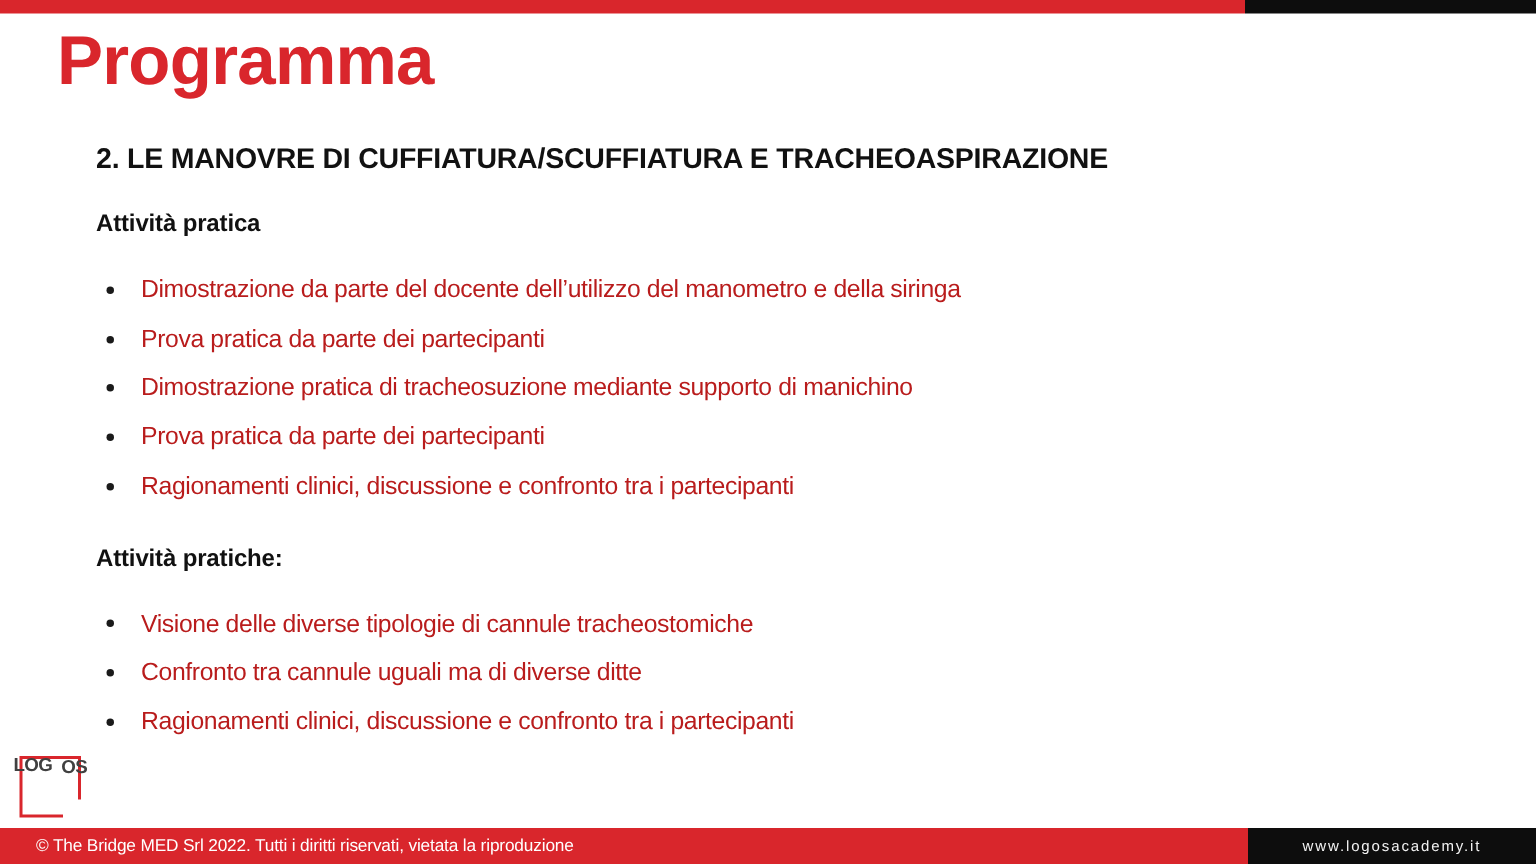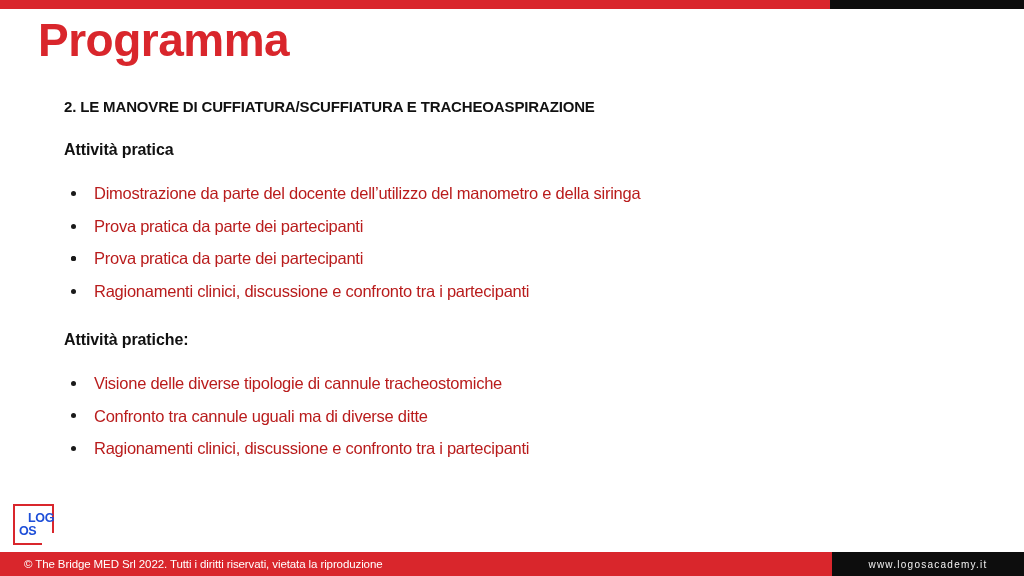--- a/index.html
+++ b/index.html
@@ -46,21 +46,21 @@
 
   
   .body {
     position: absolute;
     left: 64px;
     top: 96px;
     width: 900px;
   }
 
   .section-heading {
-    font-size: 15px;
+    font-size: 19px;
     font-weight: bold;
     color: #111111;
     letter-spacing: -0.15px;
     line-height: 22px;
     margin-bottom: 21px;
     white-space: nowrap;
   }
 
   .sub-heading {
     font-size: 16px;
@@ -123,24 +123,23 @@
     bottom: -1px;
     width: 13px;
     height: 13px;
     background: #ffffff;
     border-left: 2.5px solid #ffffff;
   }
   .logo .text {
     position: absolute;
     inset: 0;
     display: flex;
-    flex-direction: column;
-    align-items: flex-end;
+    align-items: flex-start;
     justify-content: center;
-    color: #1d4ed8;
+    color: #404040;
     font-weight: bold;
     font-size: 12.5px;
     line-height: 12.5px;
     letter-spacing: -0.4px;
     font-family: "Liberation Sans", sans-serif;
   }
   .logo .text span { display: block; }
   .logo .l2 { margin-top: 1px; align-self: flex-start; padding-left: 6px; }
 
   
@@ -203,20 +202,21 @@
         <li class="bullet-item">
           <span class="dot"></span>
           <span>Dimostrazione da parte del docente dell’utilizzo del manometro e della siringa</span>
         </li>
         <li class="bullet-item">
           <span class="dot"></span>
           <span>Prova pratica da parte dei partecipanti</span>
         </li>
         <li class="bullet-item">
           <span class="dot"></span>
+          <span>Dimostrazione pratica di tracheosuzione mediante supporto di manichino</span>
         </li>
         <li class="bullet-item">
           <span class="dot"></span>
           <span>Prova pratica da parte dei partecipanti</span>
         </li>
         <li class="bullet-item">
           <span class="dot"></span>
           <span>Ragionamenti clinici, discussione e confronto tra i partecipanti</span>
         </li>
       </ul>

